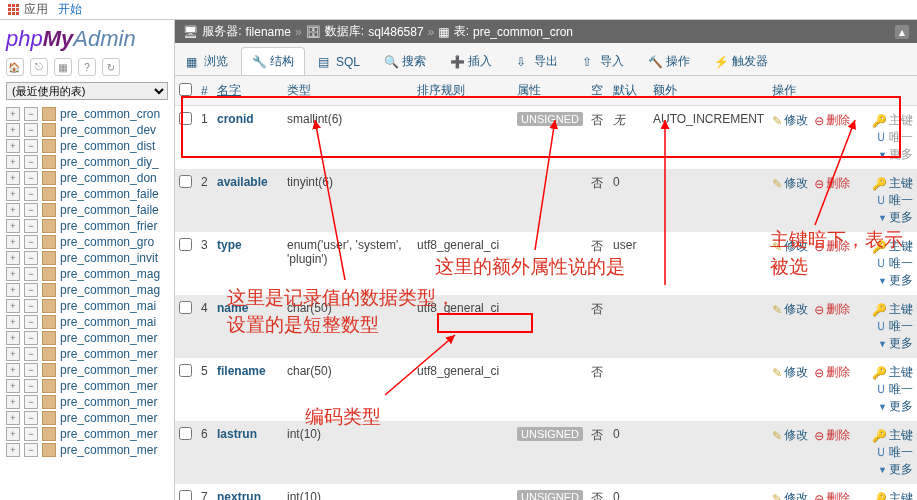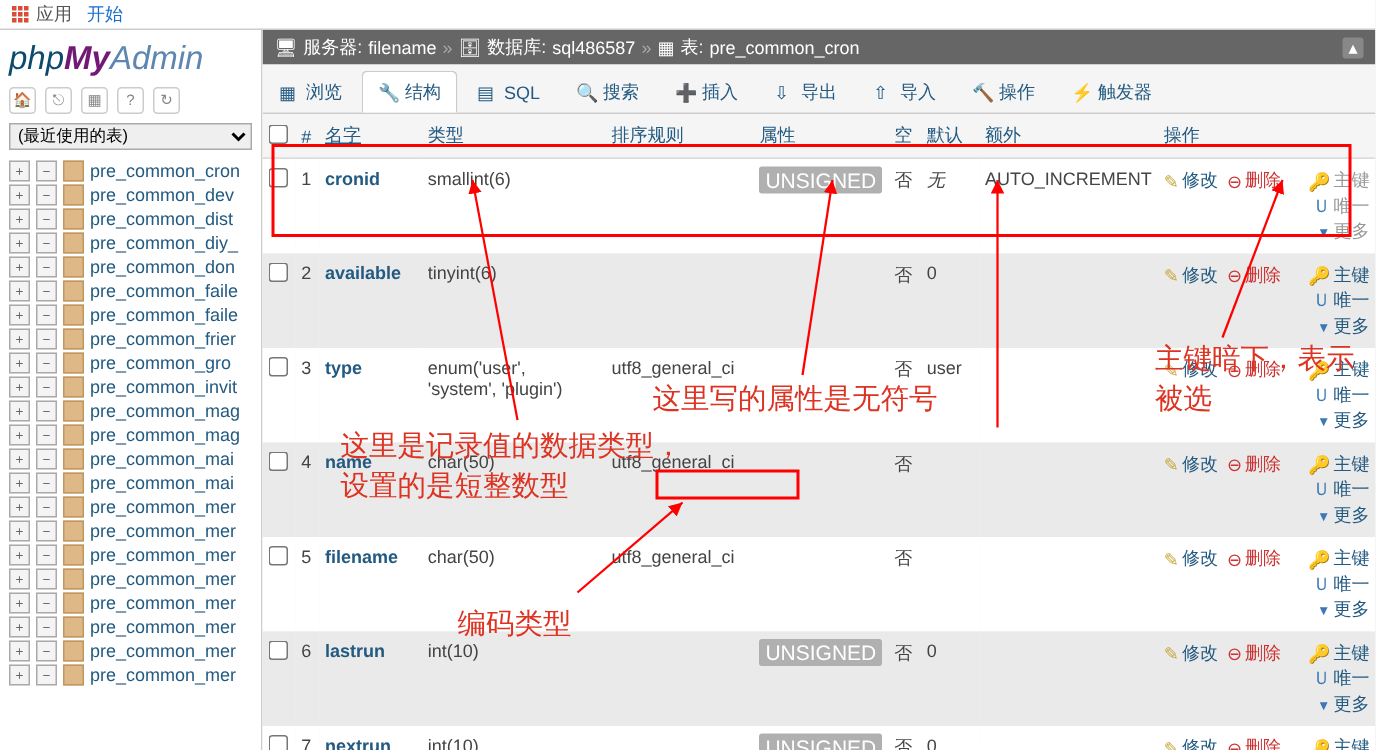--- a/index.html
+++ b/index.html
@@ -4,21 +4,21 @@
 <style>
 *{box-sizing:border-box;margin:0;padding:0}
 body{font-family:"Microsoft YaHei",Arial,sans-serif;font-size:12px;background:#f5f5f5;color:#444;width:917px;height:500px;overflow:hidden;position:relative}
 .topbar{height:20px;background:#fff;border-bottom:1px solid #ccc;padding:2px 8px;font-size:12px;color:#555;display:flex;gap:10px;align-items:center}
 .topbar .apps{display:inline-flex;align-items:center;gap:4px}
 .topbar .grid{width:12px;height:12px;display:inline-grid;grid-template-columns:repeat(3,3px);grid-template-rows:repeat(3,3px);gap:1px}
 .topbar .grid span{background:#d94d38}
 .layout{display:flex;height:480px}
 .sidebar{width:175px;background:#fff;border-right:1px solid #ccc;padding:6px;overflow:hidden}
 .logo{font-size:22px;font-weight:400;font-style:italic}
-.logo .p1{color:#0c4a6e}.logo .p2{color:#701a75;font-weight:bold}.logo .p3{color:#5d86b0}
+.logo .p1{color:#6d28d9}.logo .p2{color:#701a75;font-weight:bold}.logo .p3{color:#5d86b0}
 .homeicons{margin:6px 0;display:flex;gap:6px;color:#888}
 .homeicons span{width:18px;height:18px;border:1px solid #ccc;border-radius:3px;display:inline-flex;align-items:center;justify-content:center;font-size:10px}
 .recentsel{width:100%;font-size:11px;padding:1px;border:1px solid #aaa}
 .tree{margin-top:6px;font-size:12px;color:#235a81}
 .tree-item{display:flex;align-items:center;gap:4px;padding:1px 0;white-space:nowrap;overflow:hidden}
 .tree-item .pm{width:14px;height:14px;border:1px solid #aaa;display:inline-flex;align-items:center;justify-content:center;font-size:9px;color:#666;background:#f4f4f4}
 .tree-item .ic{width:14px;height:14px;background:#deb887;border:1px solid #c0975f}
 .main{flex:1;background:#f5f5f5;overflow:hidden;position:relative}
 .breadcrumb{background:#666;color:#fff;padding:3px 8px;font-size:12px;display:flex;align-items:center;gap:4px}
 .breadcrumb a{color:#fff;text-decoration:none}
@@ -28,21 +28,21 @@
 .tab{padding:5px 10px;color:#235a81;font-size:12px;cursor:pointer;display:inline-flex;align-items:center;gap:4px;border:1px solid transparent;border-bottom:none;border-radius:4px 4px 0 0}
 .tab .ic{width:14px;height:14px;display:inline-block}
 .tab.active{background:#fff;border-color:#ccc}
 .table{width:100%;border-collapse:collapse;font-size:12px}
 .table th{text-align:left;padding:6px 4px;color:#235a81;font-weight:normal;background:#f5f5f5;border-bottom:1px solid #ddd}
 .table th.link{text-decoration:underline;cursor:pointer}
 .table td{padding:6px 4px;vertical-align:top}
 .table tr.odd{background:#fff}
 .table tr.even{background:#eaeaea}
 .table .name{color:#235a81;font-weight:bold}
-.badge{background:#b0b0b0;color:#fff;font-size:14px;padding:1px 4px;border-radius:2px}
+.badge{background:#b0b0b0;color:#fff;font-size:11px;padding:1px 4px;border-radius:2px}
 .ops{white-space:nowrap}
 .ops a{color:#235a81;text-decoration:none;margin-right:6px;display:inline-flex;align-items:center;gap:2px}
 .ops .del{color:#c33}
 .ops .pencil{color:#c8a73b}
 .keycol{white-space:nowrap;text-align:right}
 .keycol a{color:#235a81;text-decoration:none;display:inline-flex;align-items:center;gap:2px;margin-left:4px}
 .keycol.greyed a{color:#999}
 .keycol .dd{color:#3b78b5;font-size:9px;margin-left:2px}
 .redbox{position:absolute;border:2px solid red;pointer-events:none}
 .annot{position:absolute;color:#d32;font-size:19px;line-height:1.4;font-family:"SimSun",serif;pointer-events:none}
@@ -380,21 +380,21 @@
             <td class="ops"><a><span class="pencil">✎</span>修改</a><a class="del"><span>⊖</span>删除</a></td>
             <td class="keycol"><a><span class="key">🔑</span>主键</a><br><br></td>
           </tr>
         </tbody>
     </table>
 
     <div class="redbox" style="left:6px;top:76px;width:720px;height:62px"></div>
     <div class="redbox" style="left:262px;top:293px;width:96px;height:20px"></div>
 
     <div class="annot" style="left:52px;top:265px"><span>这里是记录值的数据类型，</span><br><span>设置的是短整数型</span></div>
-    <div class="annot" style="left:260px;top:234px">这里写的属性是无符号</div>
+    <div class="annot" style="left:260px;top:234px">这里的额外属性说的是</div>
     <div class="annot" style="left:595px;top:207px">主键暗下，表示被选</div>
     <div class="annot" style="left:130px;top:384px">编码类型</div>
 
     <svg class="arrow-svg" style="left:0;top:0" width="742" height="480">
       <defs>
           <marker id="ah" markerWidth="8" markerHeight="8" refX="6" refY="3" orient="auto">
             <path d="M0,0 L6,3 L0,6 Z" fill="red"></path>
           </marker>
         </defs>
       <line x1="170" y1="260" x2="140" y2="100" stroke="red" stroke-width="1.5" marker-end="url(#ah)"></line>

